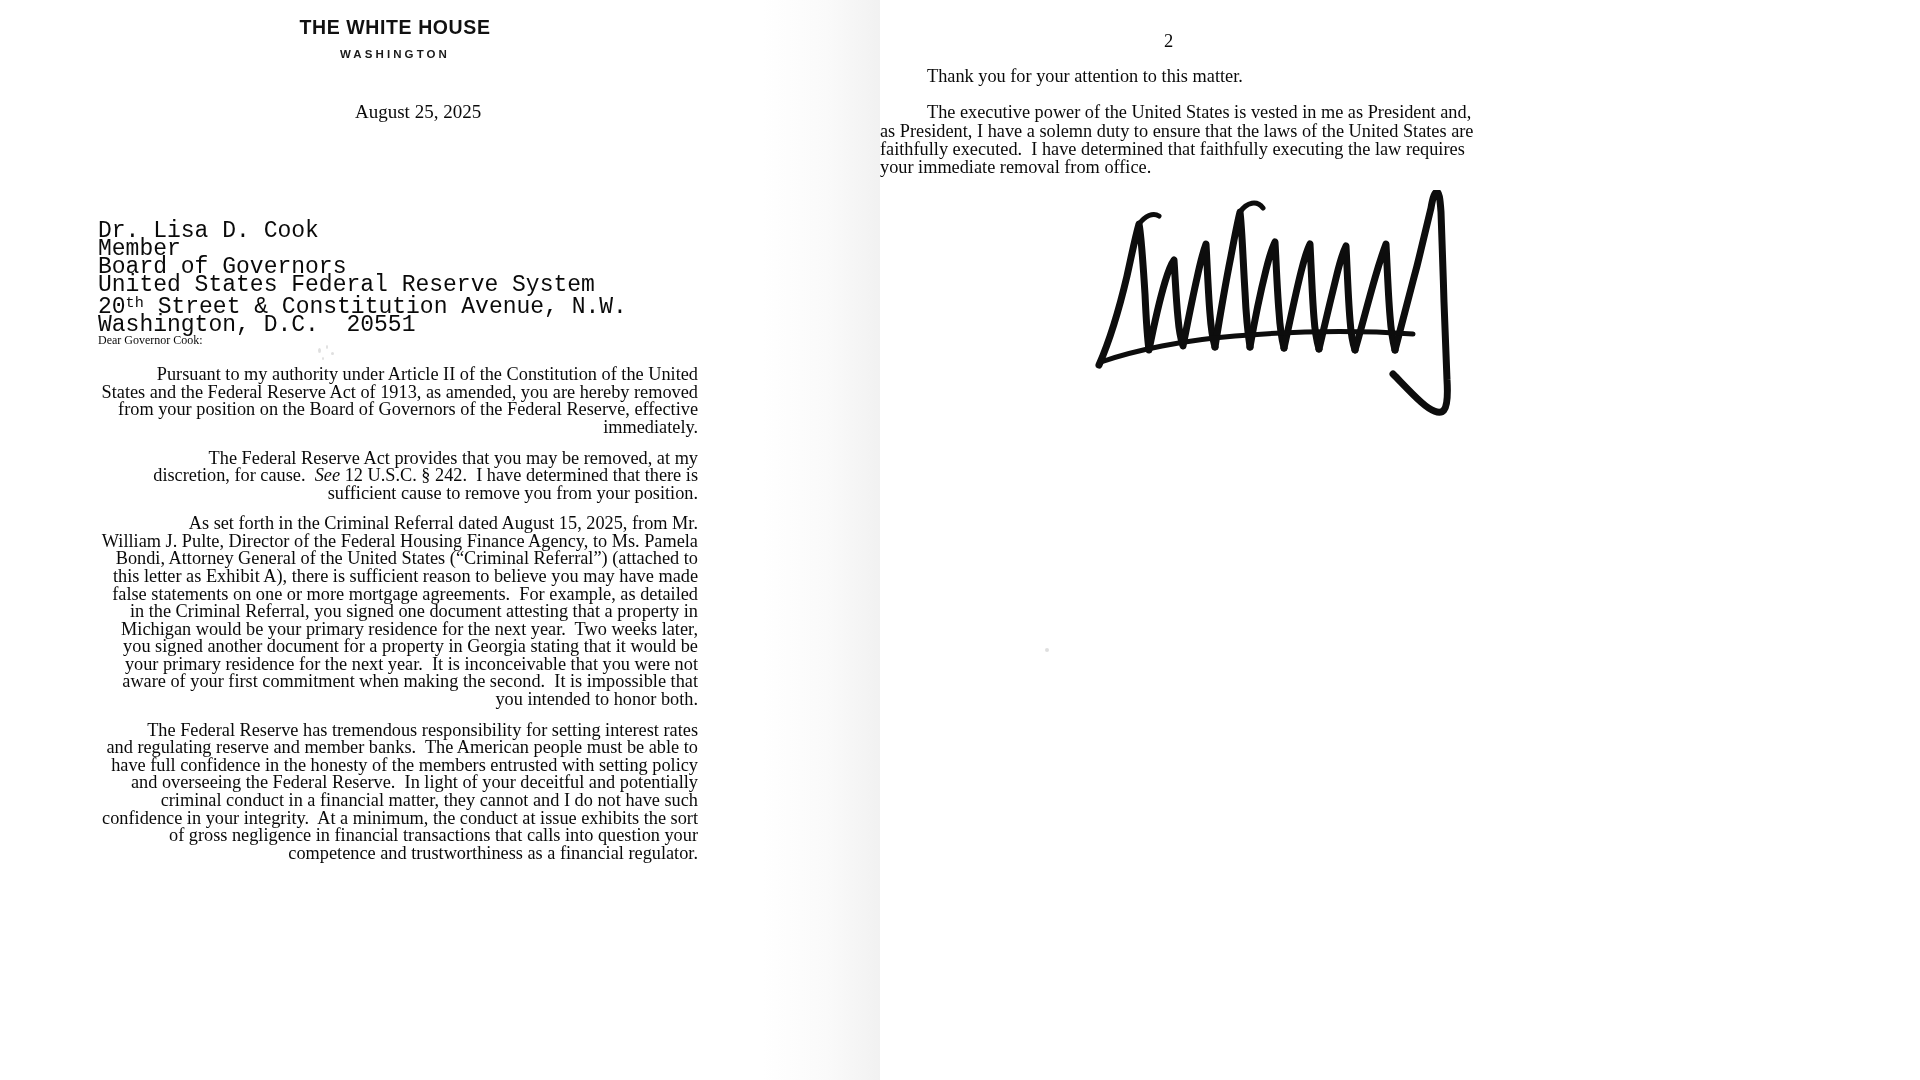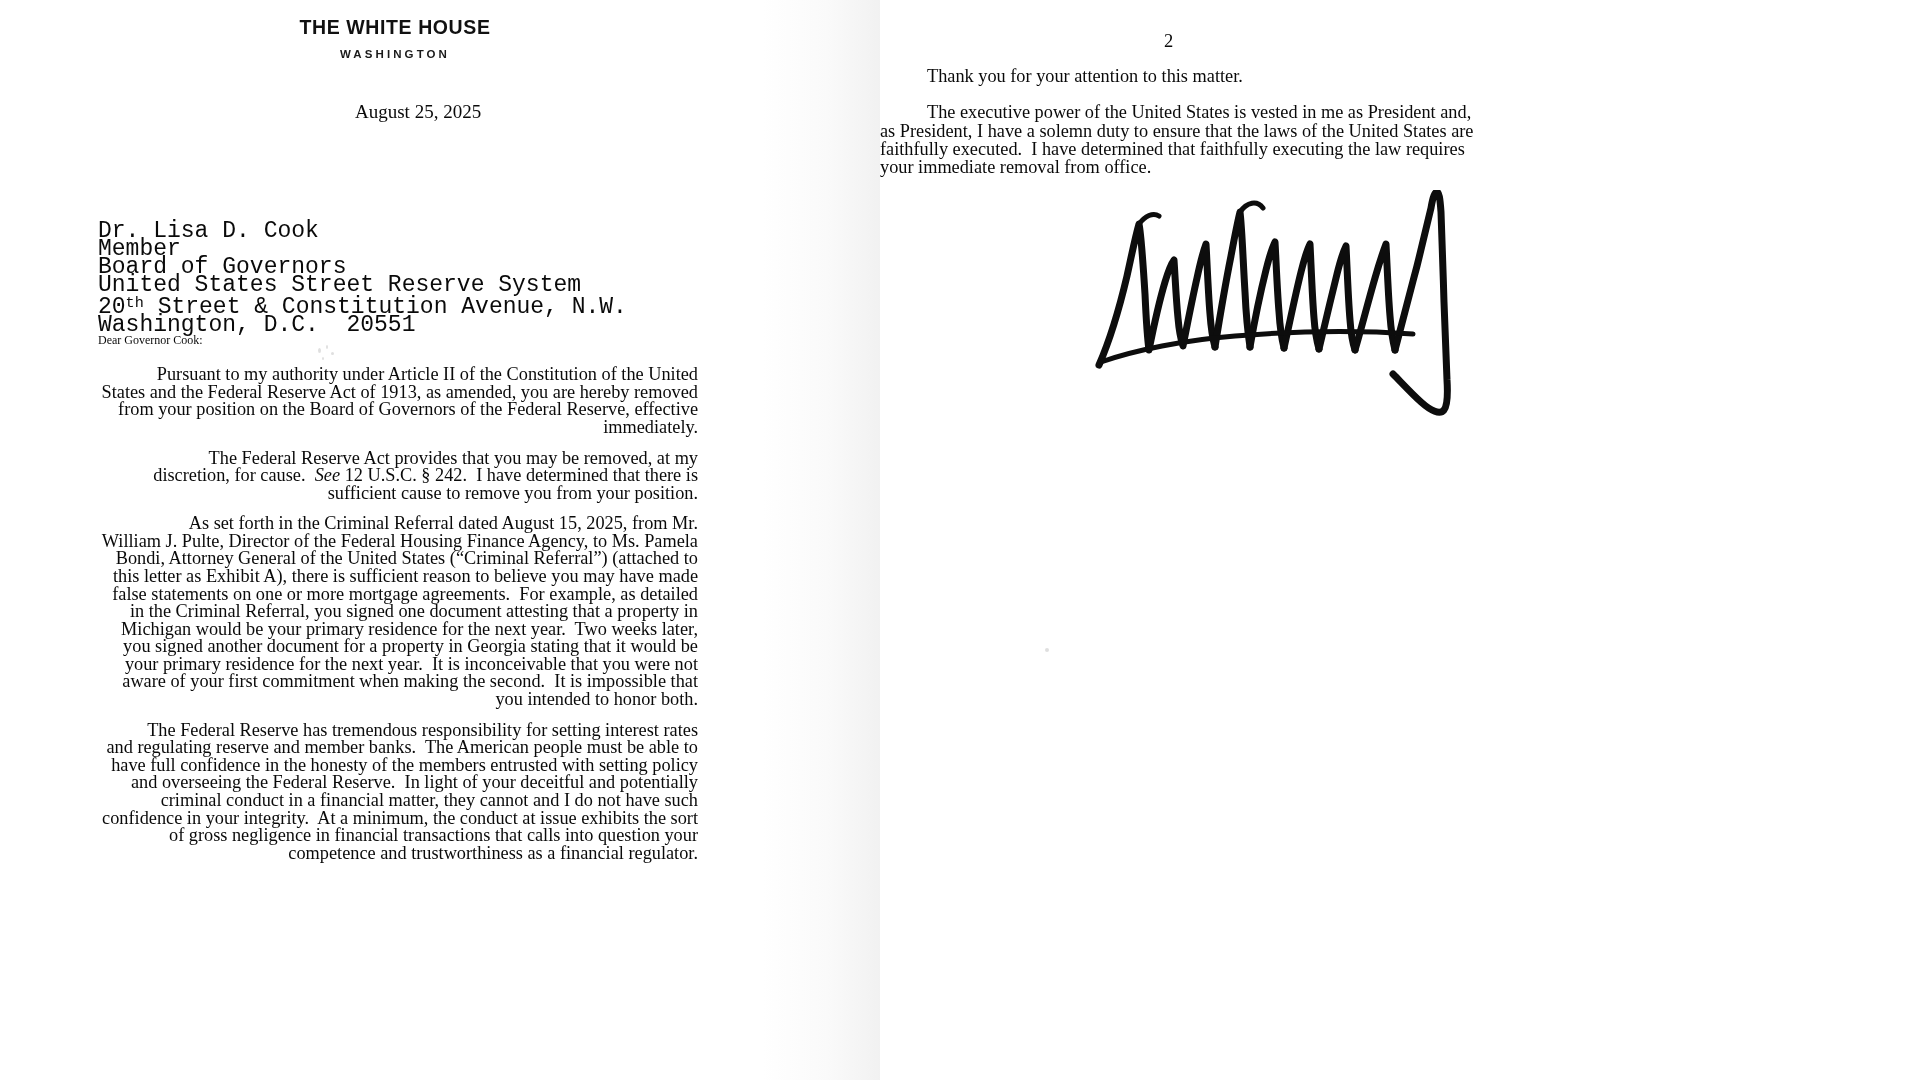--- a/index.html
+++ b/index.html
@@ -160,21 +160,21 @@
       <div class="lh-title">THE WHITE HOUSE</div>
       <div class="lh-sub">WASHINGTON</div>
     </div>
 
     <div class="date-line">August 25, 2025</div>
 
     <div class="addr">
       <div>Dr. Lisa D. Cook</div>
       <div>Member</div>
       <div>Board of Governors</div>
-      <div>United States Street Reserve System</div>
+      <div>United States Federal Reserve System</div>
       <div><span>20</span><sup>th</sup><span> Street &amp; Constitution Avenue, N.W.</span></div>
       <div>Washington, D.C.  20551</div>
     </div>
 
     <div class="salutation">Dear Governor Cook:</div>
 
     <div class="body-l">
       <p>Pursuant to my authority under Article II of the Constitution of the United States and the Federal Reserve Act of 1913, as amended, you are hereby removed from your position on the Board of Governors of the Federal Reserve, effective immediately.</p>
       <p class="tight"><span>The Federal Reserve Act provides that you may be removed, at my discretion, for cause.  </span><i>See</i><span> 12 U.S.C. § 242.  I have determined that there is sufficient cause to remove you from your position.</span></p>
       <p>As set forth in the Criminal Referral dated August 15, 2025, from Mr. William J. Pulte, Director of the Federal Housing Finance Agency, to Ms. Pamela Bondi, Attorney General of the United States (“Criminal Referral”) (attached to this letter as Exhibit A), there is sufficient reason to believe you may have made false statements on one or more mortgage agreements.  For example, as detailed in the Criminal Referral, you signed one document attesting that a property in Michigan would be your primary residence for the next year.  Two weeks later, you signed another document for a property in Georgia stating that it would be your primary residence for the next year.  It is inconceivable that you were not aware of your first commitment when making the second.  It is impossible that you intended to honor both.</p>

